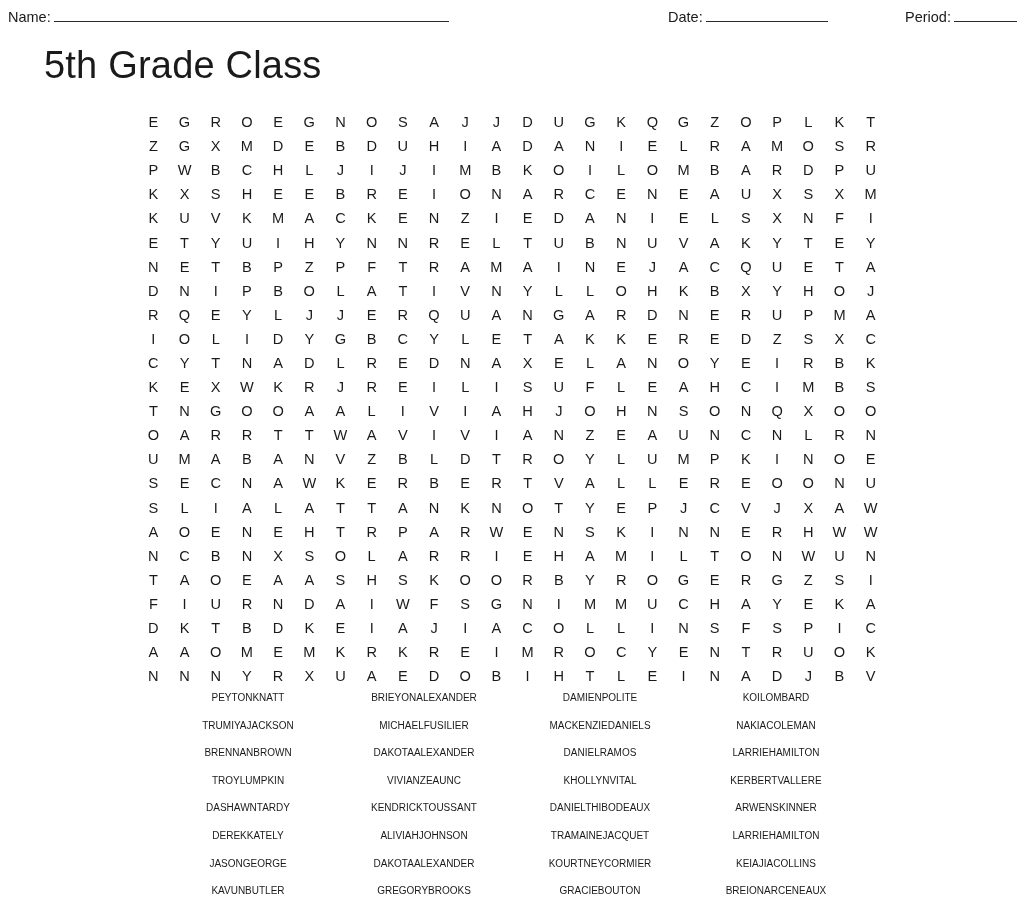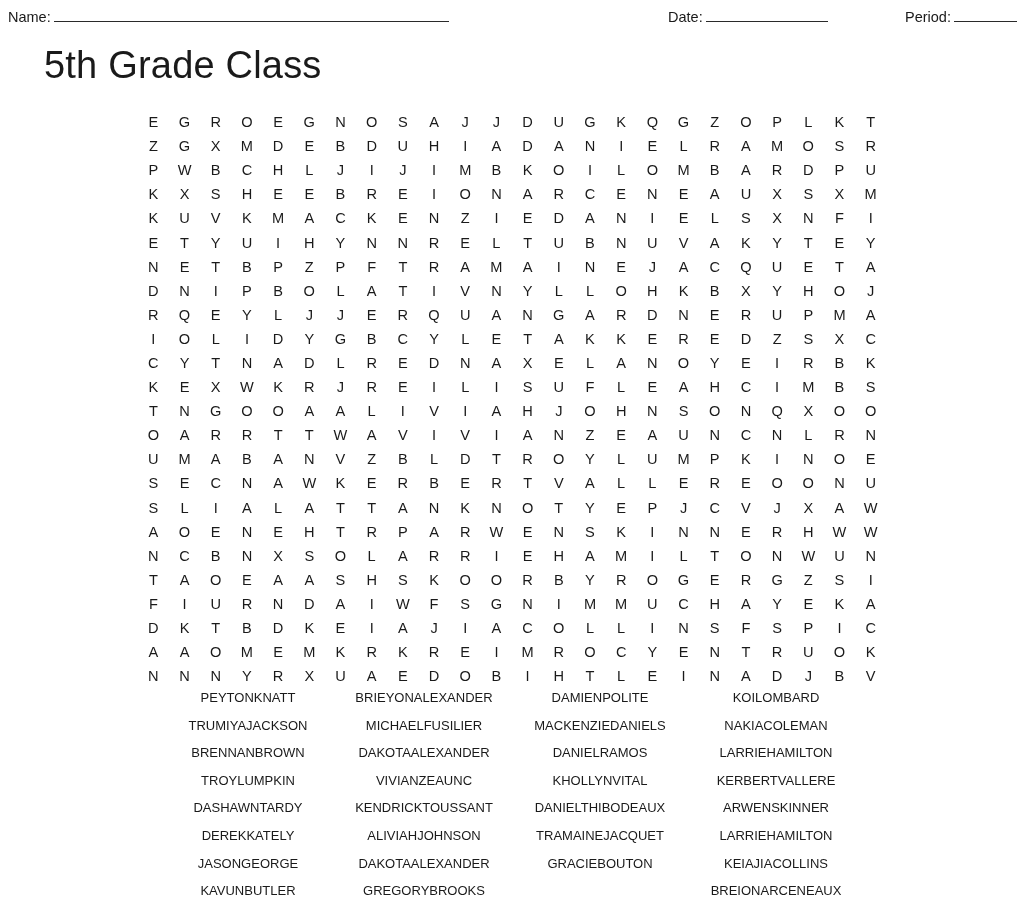--- a/index.html
+++ b/index.html
@@ -100,21 +100,21 @@
     justify-content: center;
     gap: 0px;
   }
   .word-col {
     width: 176px;
     display: flex;
     flex-direction: column;
     align-items: center;
   }
   .word {
-    font-size: 13px;
+    font-size: 10px;
     line-height: 27.6px;
     color: #1a1a1a;
     white-space: nowrap;
     text-align: right;
   }
 </style>
 </head>
 <body>
 
 <div class="page">
@@ -784,20 +784,21 @@
         <div class="word">DAKOTAALEXANDER</div>
         <div class="word">GREGORYBROOKS</div>
       </div>
       <div class="word-col">
         <div class="word">DAMIENPOLITE</div>
         <div class="word">MACKENZIEDANIELS</div>
         <div class="word">DANIELRAMOS</div>
         <div class="word">KHOLLYNVITAL</div>
         <div class="word">DANIELTHIBODEAUX</div>
         <div class="word">TRAMAINEJACQUET</div>
+        <div class="word">KOURTNEYCORMIER</div>
         <div class="word">GRACIEBOUTON</div>
       </div>
       <div class="word-col">
         <div class="word">KOILOMBARD</div>
         <div class="word">NAKIACOLEMAN</div>
         <div class="word">LARRIEHAMILTON</div>
         <div class="word">KERBERTVALLERE</div>
         <div class="word">ARWENSKINNER</div>
         <div class="word">LARRIEHAMILTON</div>
         <div class="word">KEIAJIACOLLINS</div>

